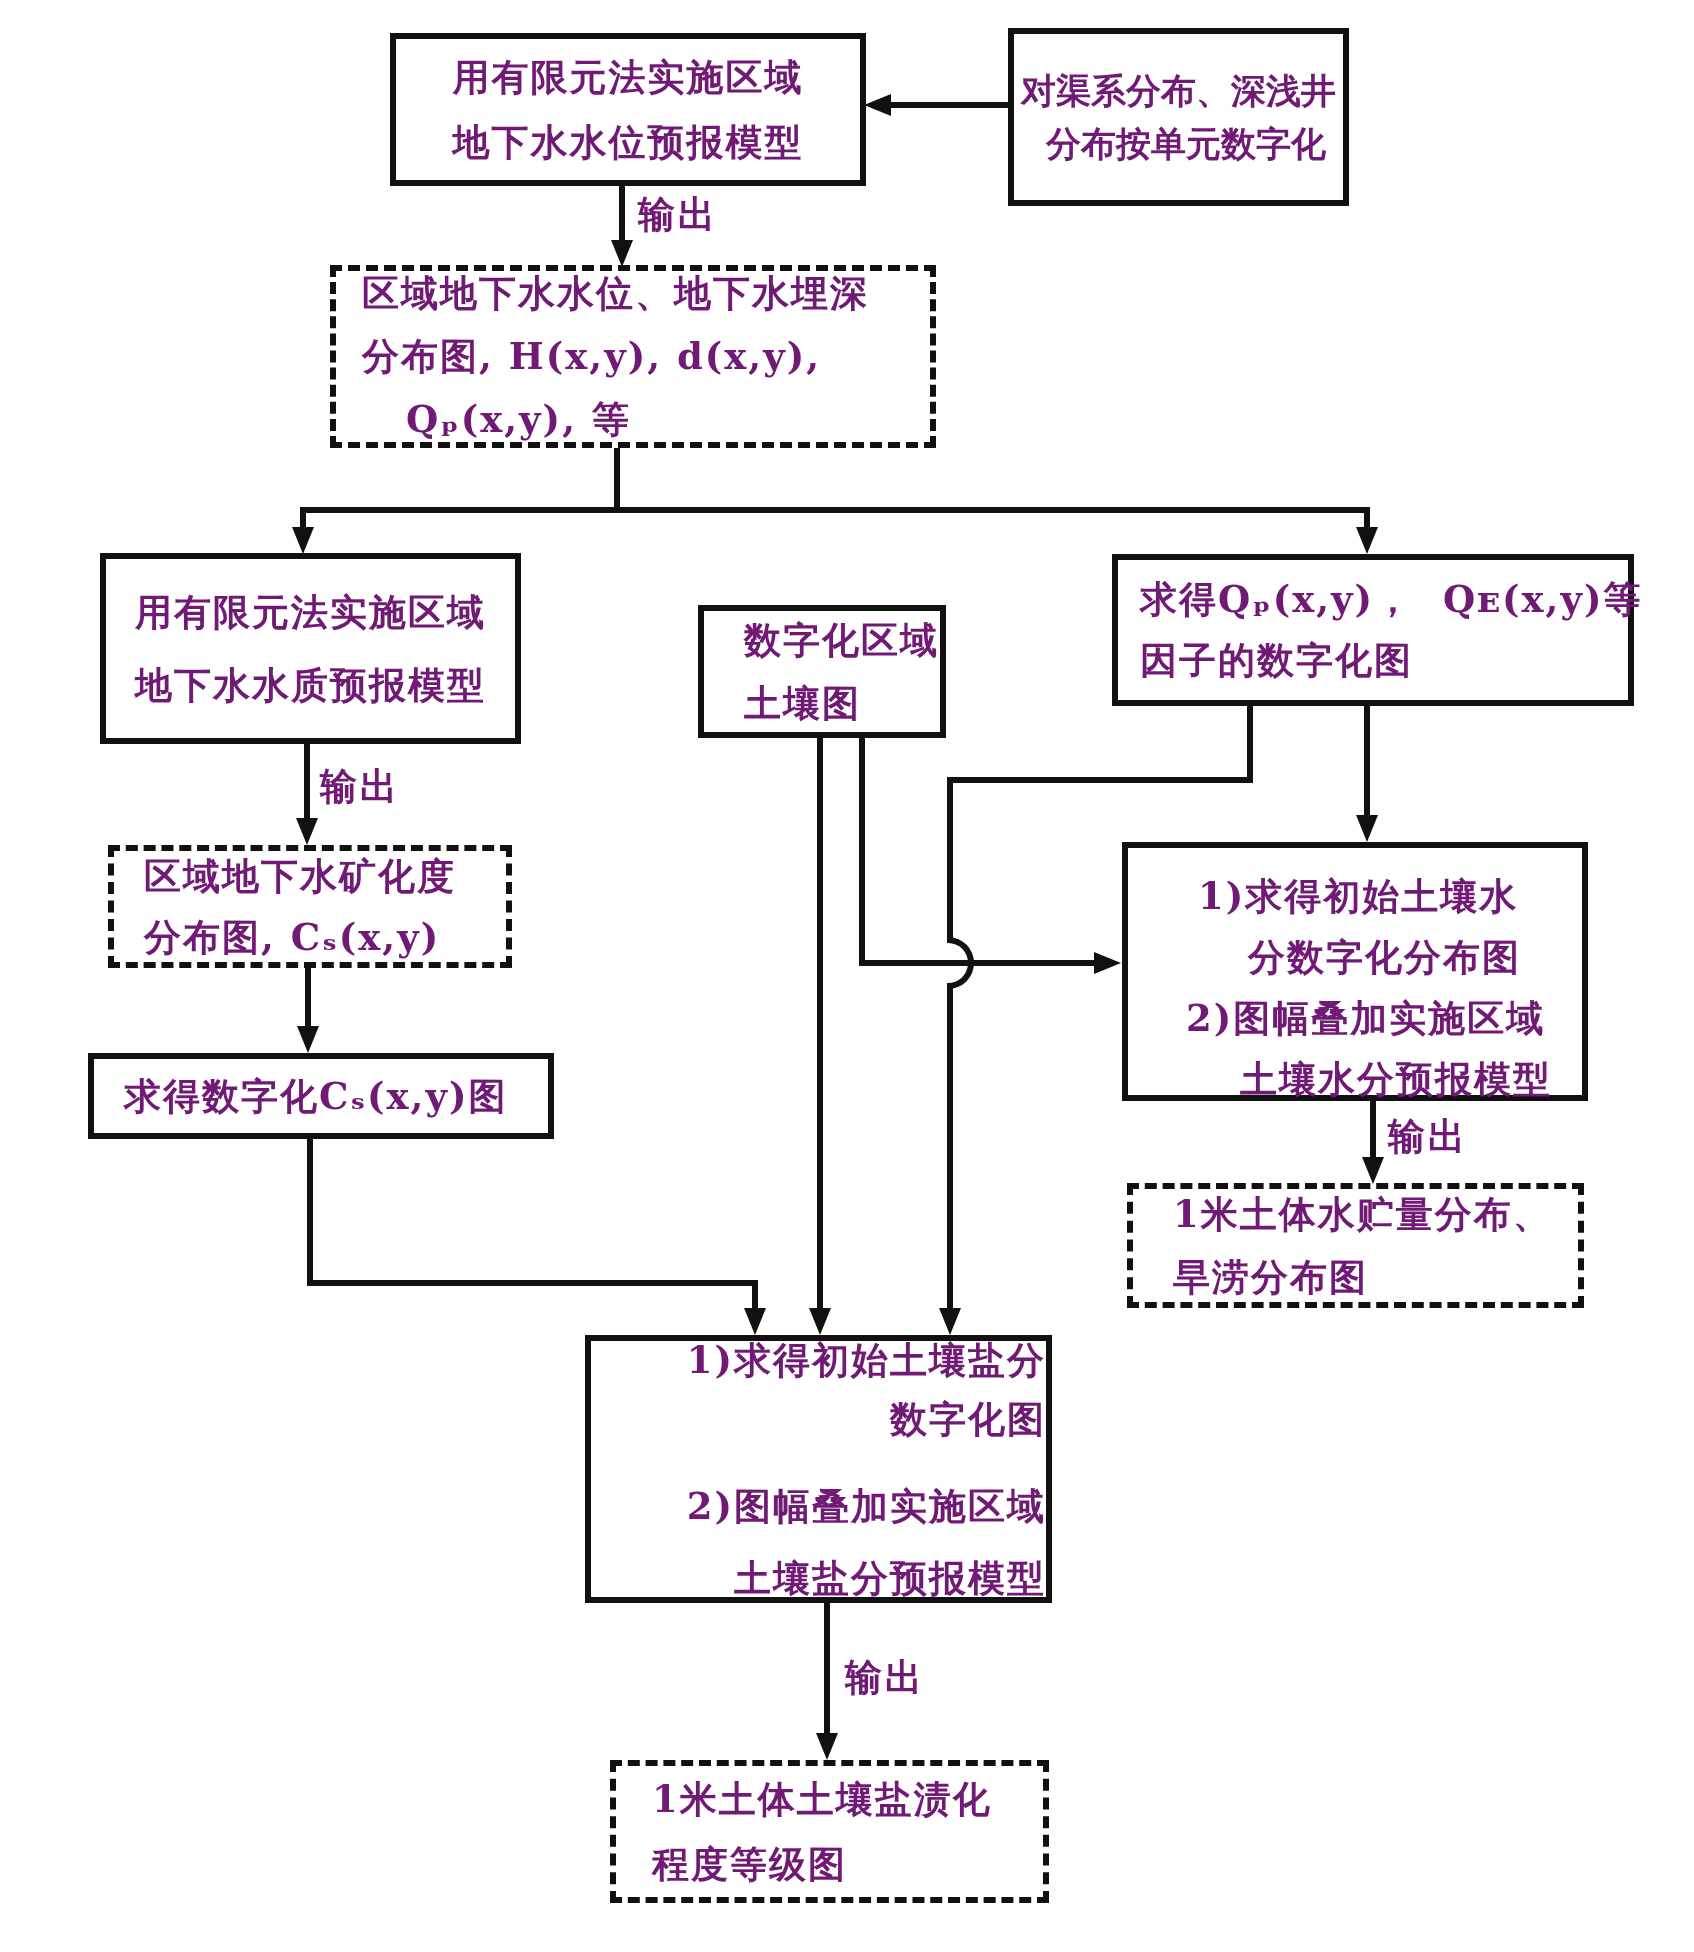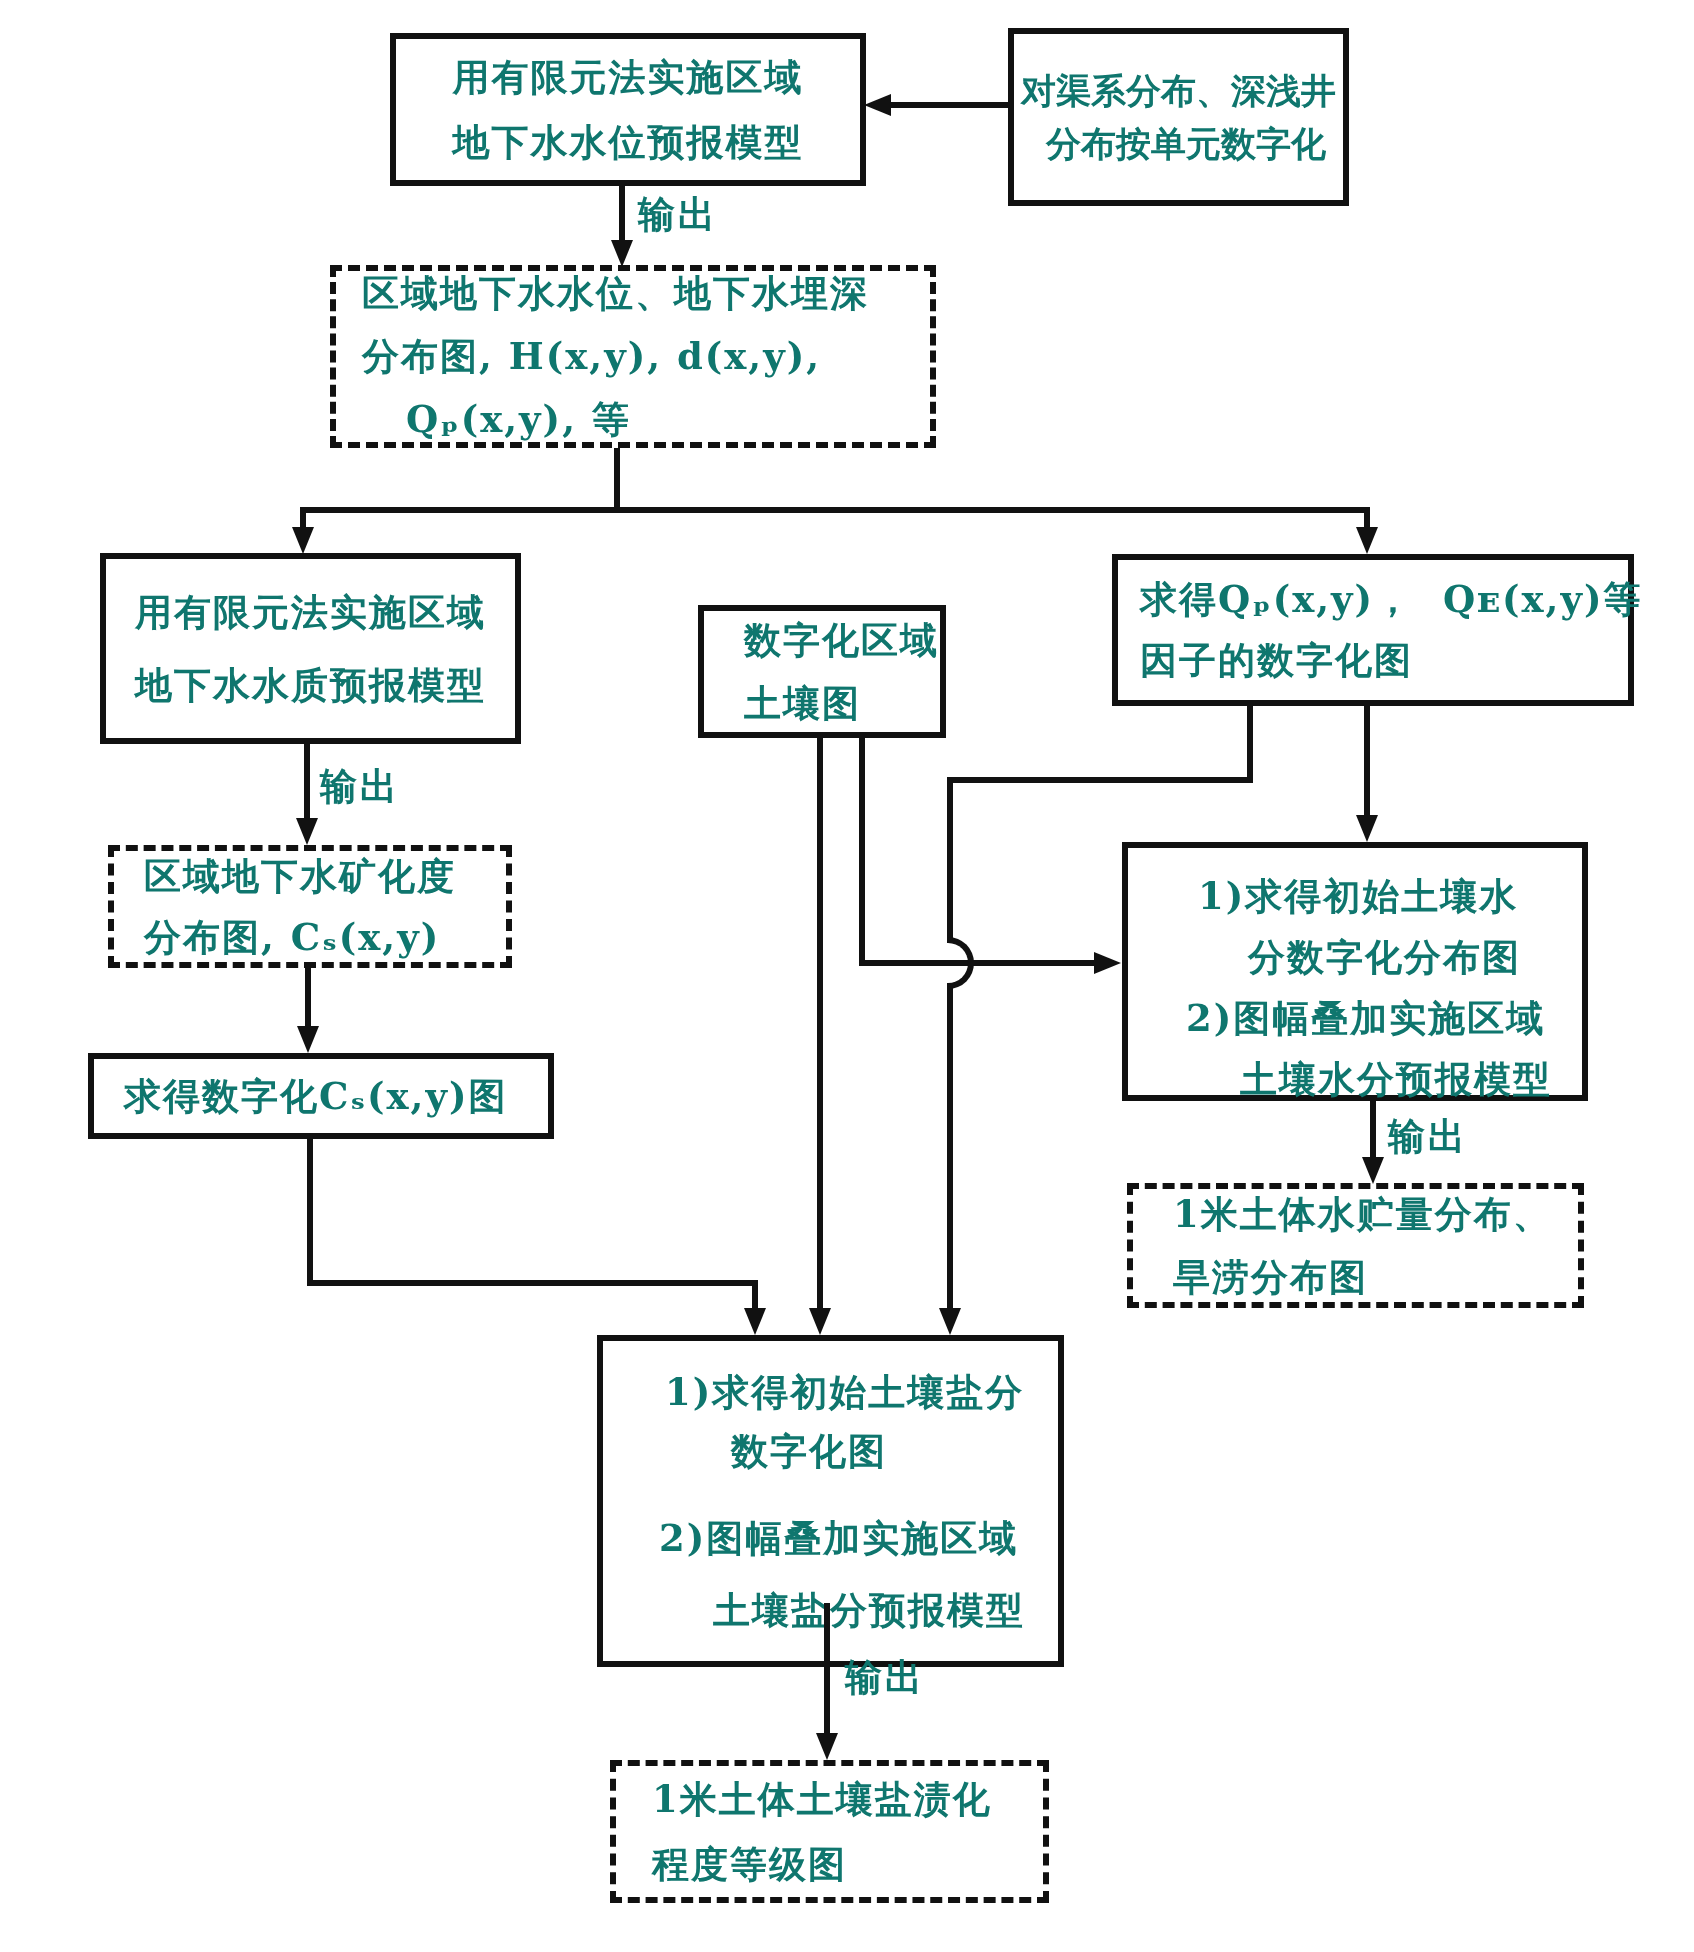--- a/index.html
+++ b/index.html
@@ -1,21 +1,21 @@
 <!DOCTYPE html>
 <html><head>
 <meta charset="utf-8">
 <style>
   html,body{margin:0;padding:0;background:#ffffff;}
   #canvas{
     position:relative;
     width:1694px;height:1952px;
     background:#ffffff;
     font-family:"DejaVu Serif","Liberation Serif",serif;
-    color:#0f766e;
+    color:#701a75;
     overflow:hidden;
   }
   .node{
     position:absolute;
     box-sizing:border-box;
     display:flex;
     flex-direction:column;
     justify-content:center;
     font-weight:bold;
   }
@@ -121,21 +121,21 @@
     <div class="box-line">分数字化分布图</div>
     <div class="box-line">2)图幅叠加实施区域</div>
     <div class="box-line">土壤水分预报模型</div>
   </div>
 
   <div class="node dashed n-storage" style="left:1127px;top:1183px;width:457px;height:125px;">
     <div class="box-line">1米土体水贮量分布、</div>
     <div class="box-line">旱涝分布图</div>
   </div>
 
-  <div class="node solid n-salt" style="left:597px;top:1335px;width:467px;height:332px;">
+  <div class="node solid n-salt" style="left:585px;top:1335px;width:467px;height:268px;text-align:right;">
     <div class="box-line">1)求得初始土壤盐分</div>
     <div class="box-line">数字化图</div>
     <div class="box-line">2)图幅叠加实施区域</div>
     <div class="box-line">土壤盐分预报模型</div>
   </div>
 
   <div class="node dashed n-salinization" style="left:610px;top:1760px;width:439px;height:143px;">
     <div class="box-line">1米土体土壤盐渍化</div>
     <div class="box-line">程度等级图</div>
   </div>

